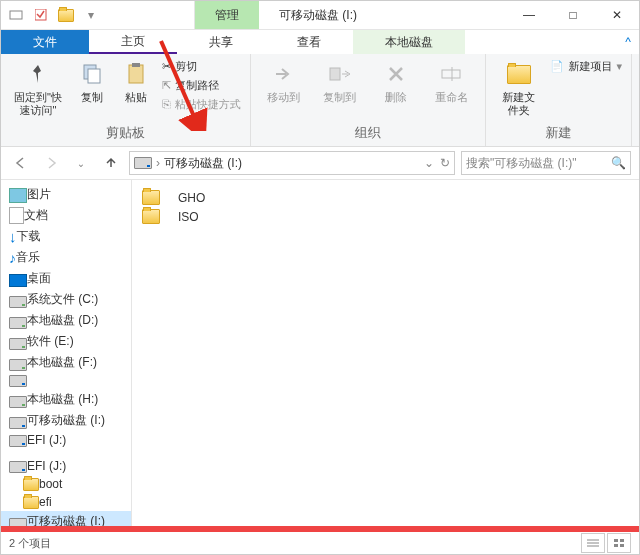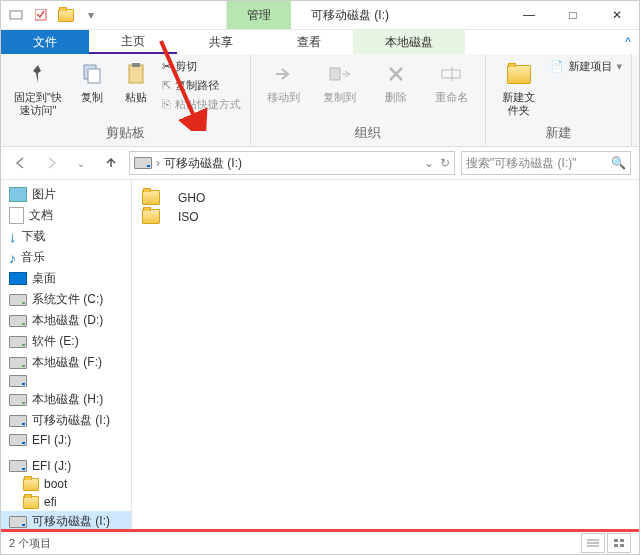--- a/index.html
+++ b/index.html
@@ -29,26 +29,26 @@
 .bigbtn.dis .lbl{color:#999}
 .smallcol{display:flex;flex-direction:column;gap:2px;padding-top:2px}
 .smallitem{display:flex;align-items:center;gap:4px;font-size:11px;padding:1px 3px;white-space:nowrap}
 .smallitem.dis{color:#999}
 .addr{height:32px;display:flex;align-items:center;gap:6px;padding:0 8px;border-bottom:1px solid #e5e5e5}
 .navbtn{width:24px;height:24px;display:flex;align-items:center;justify-content:center;color:#999}
 .addrbar{flex:1;height:22px;border:1px solid #ccc;display:flex;align-items:center;padding:0 4px;gap:4px}
 .search{width:160px;height:22px;border:1px solid #ccc;display:flex;align-items:center;padding:0 4px;color:#888;gap:4px}
 .body{flex:1;display:flex;min-height:0}
 .tree{width:130px;border-right:1px solid #e5e5e5;overflow-y:auto;padding:4px 0}
-.tree-item{display:flex;align-items:center;gap:5px;padding:2px 4px 2px 8px;white-space:nowrap;font-size:12px}
+.tree-item{display:flex;align-items:flex-end;padding:2px 4px 2px 8px;white-space:nowrap;font-size:12px}
 .tree-item.sel{background:#cde8ff}
 .tree-item.indent{padding-left:22px}
 .content{flex:1;padding:8px 10px;overflow:auto}
 .file-item{display:flex;align-items:center;gap:18px;padding:2px 0;font-size:12px}
-.status{height:22px;border-top:3px solid #ef4444;display:flex;align-items:center;padding:0 8px;font-size:11px;color:#555}
+.status{height:22px;border-top:6px solid #ef4444;display:flex;align-items:center;padding:0 8px;font-size:11px;color:#555}
 .status-right{margin-left:auto;display:flex;gap:2px}
 .viewbtn{width:22px;height:18px;border:1px solid #ccc;display:flex;align-items:center;justify-content:center}
 
 .ico-folder{width:16px;height:13px;background:linear-gradient(#ffe9a6,#f3c646);border:1px solid #d9a521;border-radius:1px;position:relative}
 .ico-folder::before{content:"";position:absolute;top:-3px;left:0;width:6px;height:3px;background:#f3c646;border:1px solid #d9a521;border-bottom:none;border-radius:1px 1px 0 0}
 .ico-folder-sm{width:14px;height:11px}
 .ico-drive{width:16px;height:10px;background:#d8d8d8;border:1px solid #888;border-radius:1px;position:relative}
 .ico-drive::after{content:"";position:absolute;right:1px;bottom:1px;width:3px;height:2px;background:#6a6}
 .ico-usb::after{background:#06c}
 .ico-pic{width:16px;height:13px;background:#7ec8e3;border:1px solid #5a9;position:relative}
@@ -75,21 +75,21 @@
           <svg width="12" height="12">
             <rect x="0" y="0" width="11" height="11" fill="none" stroke="#d9534f"></rect>
             <path d="M2 5 L5 8 L9 2" stroke="#d9534f" fill="none" stroke-width="1.5"></path>
           </svg>
         </span>
       <span class="qat-btn">
           <span class="ico-folder ico-folder-sm"></span>
         </span>
       <span class="qat-btn" style="color:#888">▾</span>
     </div>
-    <div class="title-tabs" style="margin-left:120px">
+    <div class="title-tabs" style="margin-left:88px">
       <div class="title-tab mgmt">管理</div>
       <div class="title-text">可移动磁盘 (I:)</div>
     </div>
     <div class="winctrl">
       <div class="winbtn">—</div>
       <div class="winbtn">□</div>
       <div class="winbtn">✕</div>
     </div>
   </div>
 

